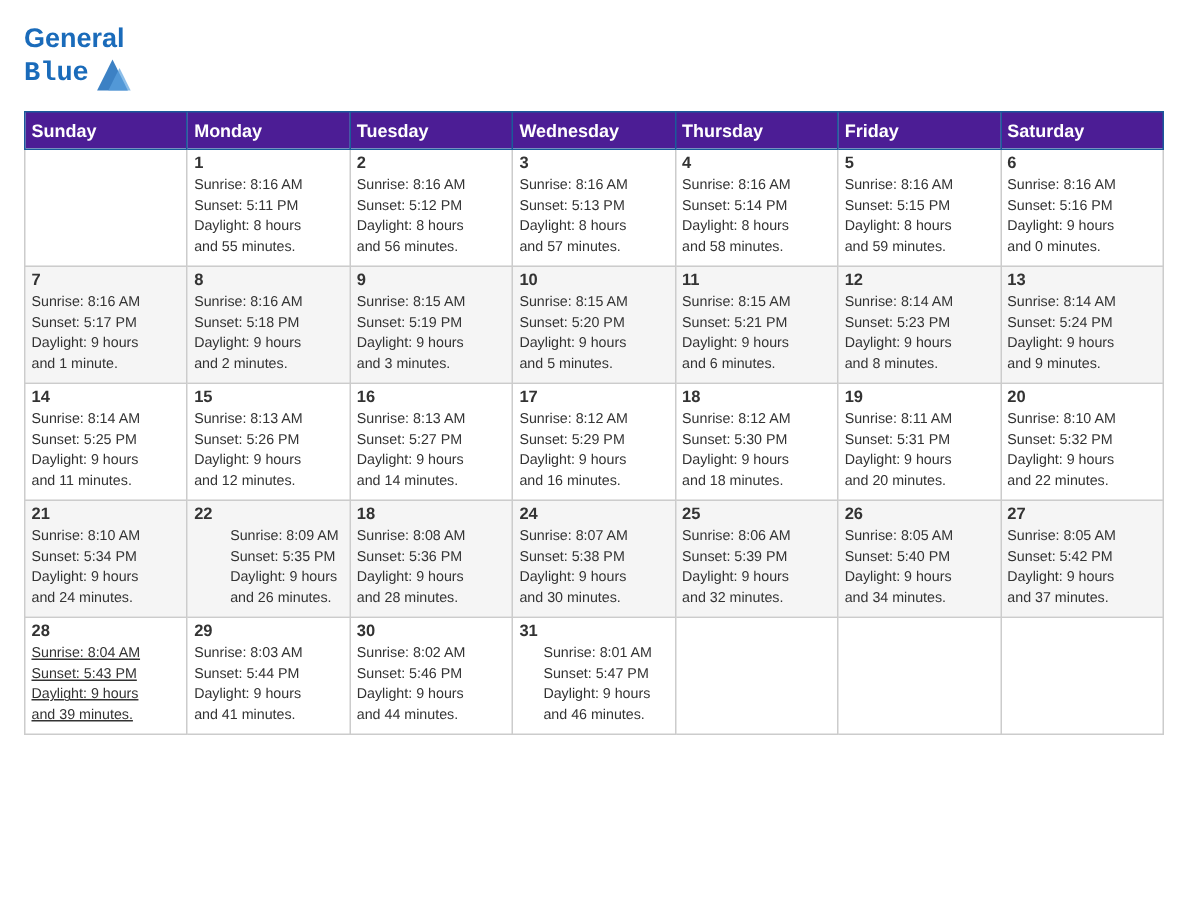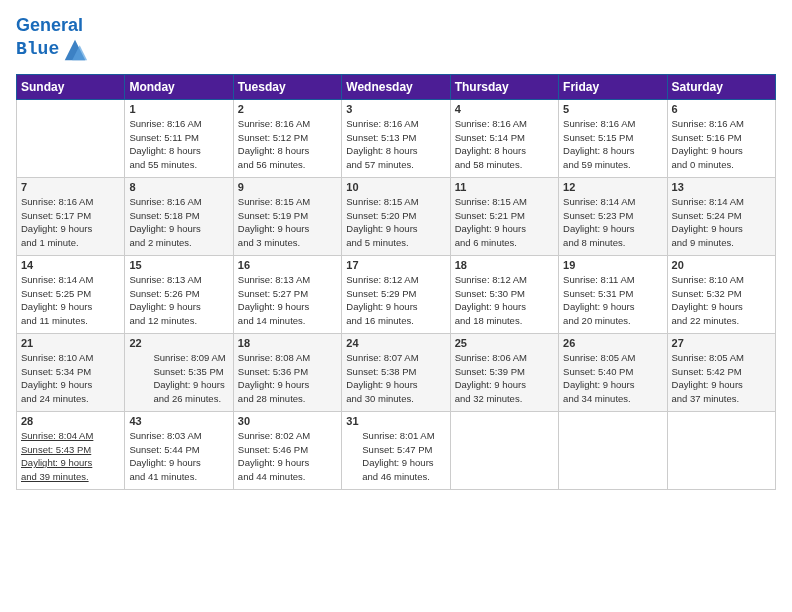--- a/index.html
+++ b/index.html
@@ -327,21 +327,21 @@
         </tr>
         <tr>
           <td>
             <div class="day-num">28</div>
             <div class="day-info" style="white-space: pre-line; text-decoration: underline;">Sunrise: 8:04 AM
 Sunset: 5:43 PM
 Daylight: 9 hours
 and 39 minutes.</div>
           </td>
           <td>
-            <div class="day-num">43</div>
+            <div class="day-num">29</div>
             <div class="day-info" style="white-space: pre-line;">Sunrise: 8:03 AM
 Sunset: 5:44 PM
 Daylight: 9 hours
 and 41 minutes.</div>
           </td>
           <td>
             <div class="day-num">30</div>
             <div class="day-info" style="white-space: pre-line;">Sunrise: 8:02 AM
 Sunset: 5:46 PM
 Daylight: 9 hours

